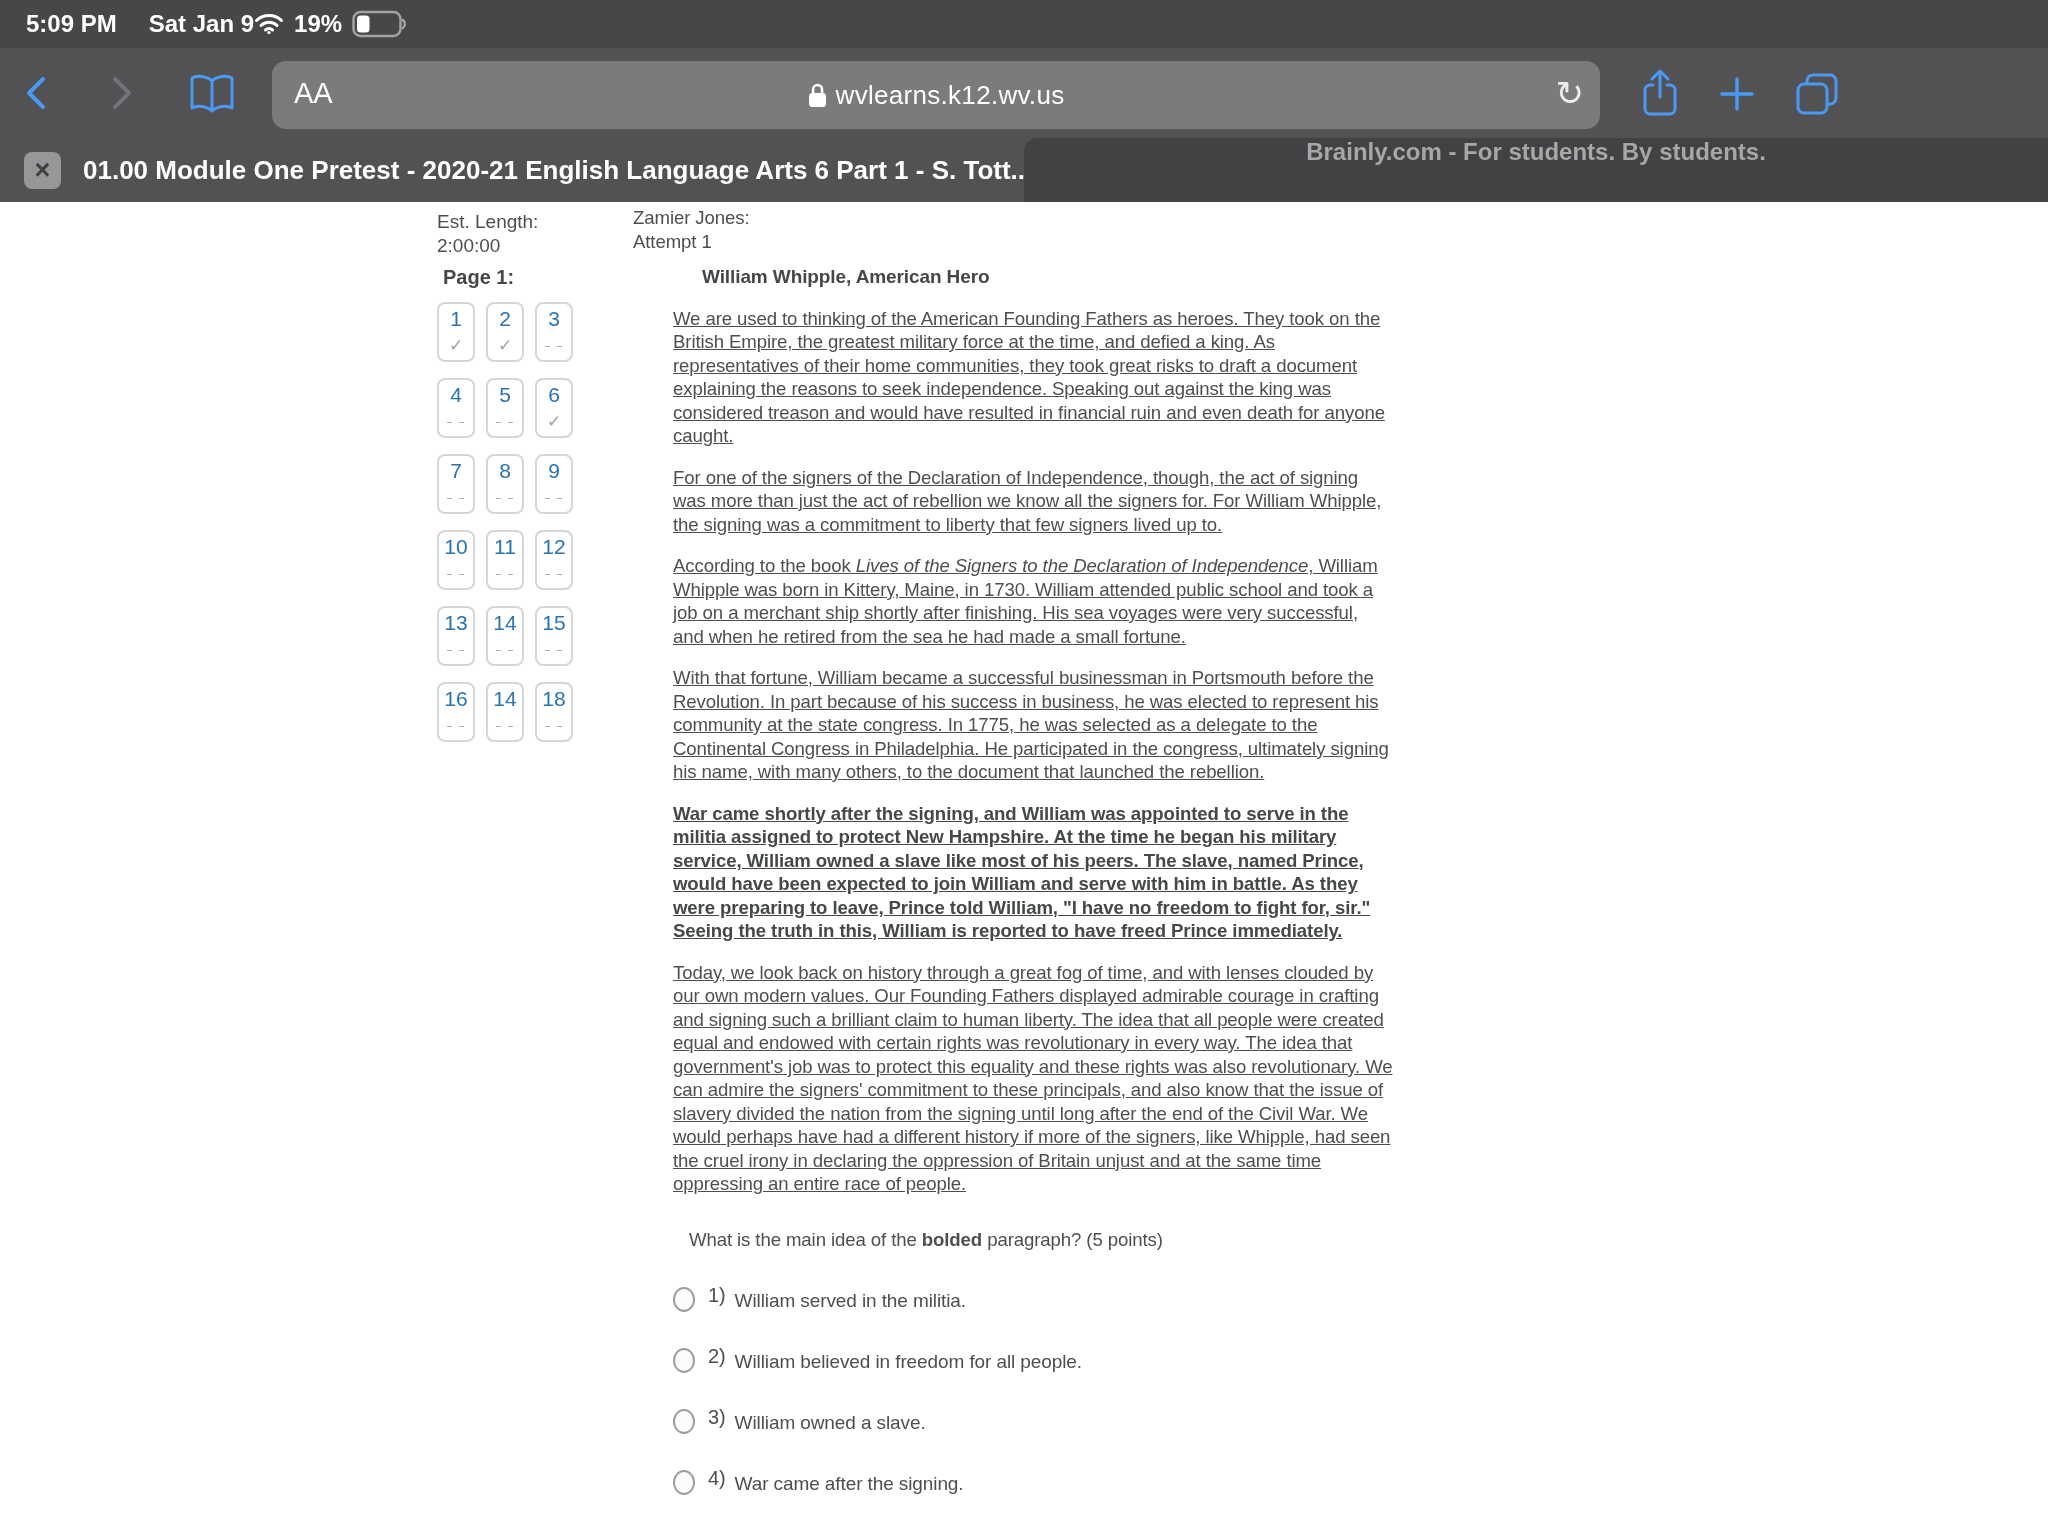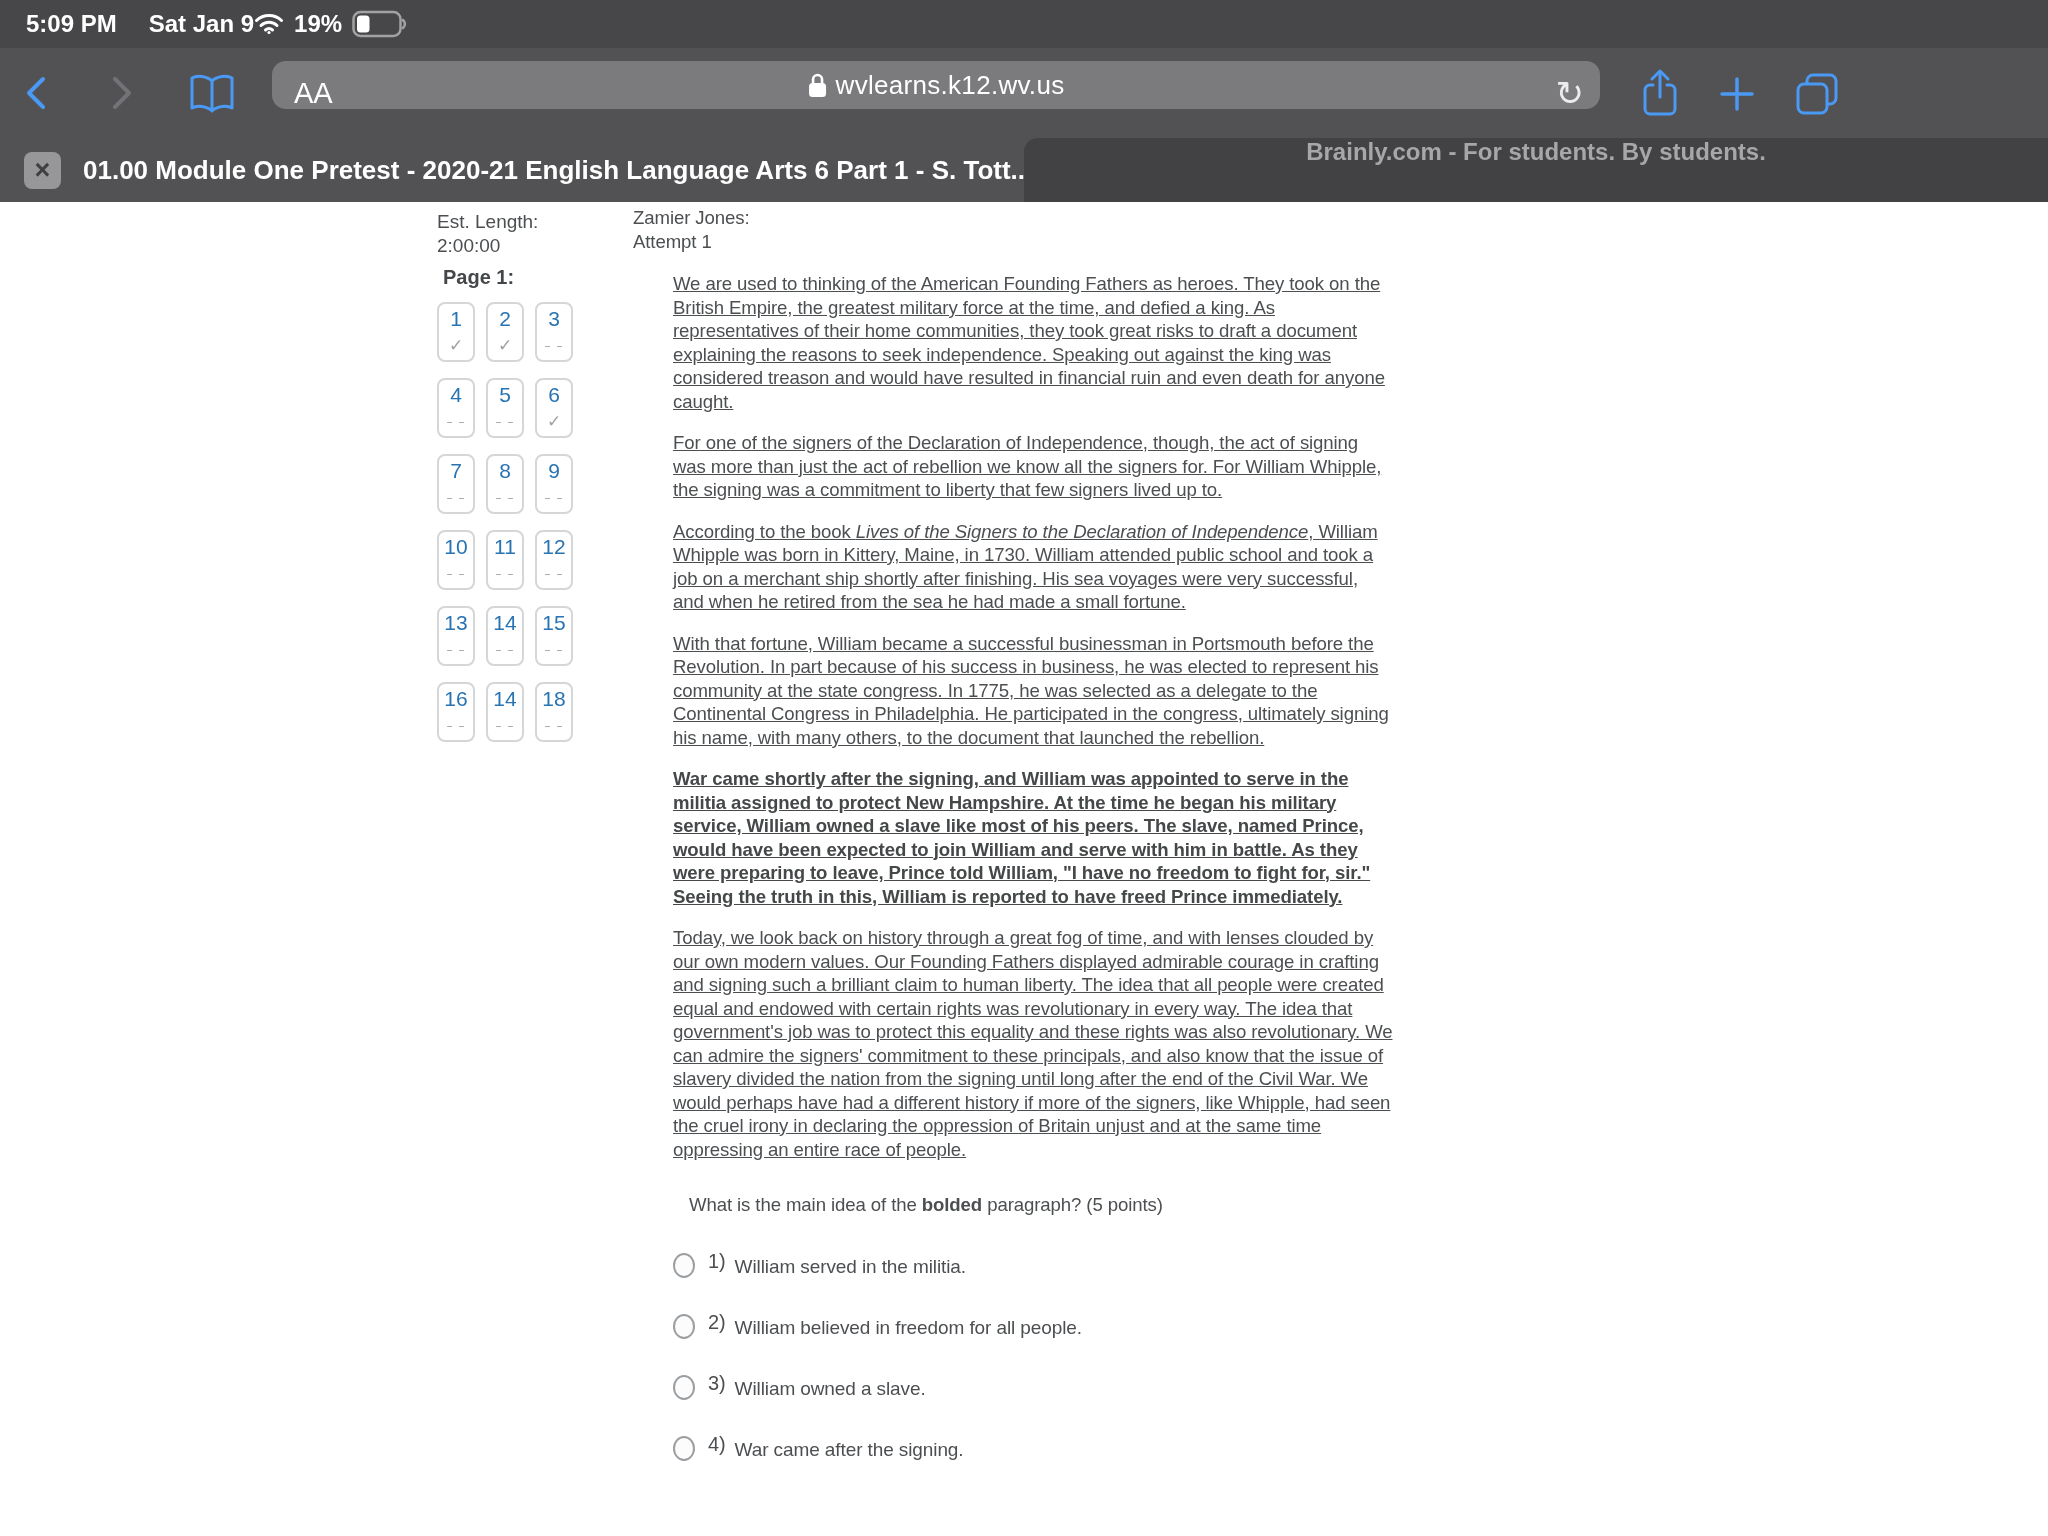--- a/index.html
+++ b/index.html
@@ -9,21 +9,21 @@
   
   .status-bar{position:absolute;top:0;left:0;width:2048px;height:48px;background:#47474a;
               box-sizing:border-box;display:flex;align-items:center;justify-content:flex-start;
               padding:0 26px;color:#fff;font-size:24px;font-weight:600;}
   .sb-left{display:flex;gap:32px;align-items:center;}
   .sb-right{display:flex;gap:10px;align-items:center;}
 
   
   .toolbar{position:absolute;top:48px;left:0;width:2048px;height:90px;background:#525255;}
   .tb-icon{position:absolute;display:flex;align-items:center;justify-content:center;}
-  .addr{position:absolute;left:272px;top:13px;width:1328px;height:48px;background:#7b7b7e;
+  .addr{position:absolute;left:272px;top:13px;width:1328px;height:68px;background:#7b7b7e;
         border-radius:14px;display:flex;align-items:center;color:#fff;}
   .reader{position:absolute;left:22px;top:0;height:64px;display:flex;align-items:center;
           font-size:29px;color:#fff;}
   .reader::first-letter{font-size:22px;}
   .addr-center{position:absolute;left:50%;transform:translateX(-50%);display:flex;align-items:center;gap:8px;}
   .url-text{font-size:26px;color:#fff;letter-spacing:.3px;}
   .reload{position:absolute;right:16px;top:0;height:64px;display:flex;align-items:center;
           font-family:"DejaVu Sans",sans-serif;font-size:34px;color:#ececee;}
 
   
@@ -244,20 +244,21 @@
           <div class="q-num">18</div>
           <div class="q-status todo">– –</div>
         </div>
       </div>
 
     <div class="main-col">
       <div class="hdr-line">Zamier Jones:</div>
       <div class="hdr-line">Attempt 1</div>
 
       <div class="passage">
+        <div class="passage-title">William Whipple, American Hero</div>
         <div>
             <p><span>We are used to thinking of the American Founding Fathers as heroes. They took on the British Empire, the greatest military force at the time, and defied a king. As representatives of their home communities, they took great risks to draft a document explaining the reasons to seek independence. Speaking out against the king was considered treason and would have resulted in financial ruin and even death for anyone caught.</span></p>
             <p><span>For one of the signers of the Declaration of Independence, though, the act of signing was more than just the act of rebellion we know all the signers for. For William Whipple, the signing was a commitment to liberty that few signers lived up to.</span></p>
             <p><span>According to the book </span><span class="i">Lives of the Signers to the Declaration of Independence</span><span>, William Whipple was born in Kittery, Maine, in 1730. William attended public school and took a job on a merchant ship shortly after finishing. His sea voyages were very successful, and when he retired from the sea he had made a small fortune.</span></p>
             <p><span>With that fortune, William became a successful businessman in Portsmouth before the Revolution. In part because of his success in business, he was elected to represent his community at the state congress. In 1775, he was selected as a delegate to the Continental Congress in Philadelphia. He participated in the congress, ultimately signing his name, with many others, to the document that launched the rebellion.</span></p>
             <p class="b"><span>War came shortly after the signing, and William was appointed to serve in the militia assigned to protect New Hampshire. At the time he began his military service, William owned a slave like most of his peers. The slave, named Prince, would have been expected to join William and serve with him in battle. As they were preparing to leave, Prince told William, "I have no freedom to fight for, sir." Seeing the truth in this, William is reported to have freed Prince immediately.</span></p>
             <p><span>Today, we look back on history through a great fog of time, and with lenses clouded by our own modern values. Our Founding Fathers displayed admirable courage in crafting and signing such a brilliant claim to human liberty. The idea that all people were created equal and endowed with certain rights was revolutionary in every way. The idea that government's job was to protect this equality and these rights was also revolutionary. We can admire the signers' commitment to these principals, and also know that the issue of slavery divided the nation from the signing until long after the end of the Civil War. We would perhaps have had a different history if more of the signers, like Whipple, had seen the cruel irony in declaring the oppression of Britain unjust and at the same time oppressing an entire race of people.</span></p>
           </div>
       </div>
 

